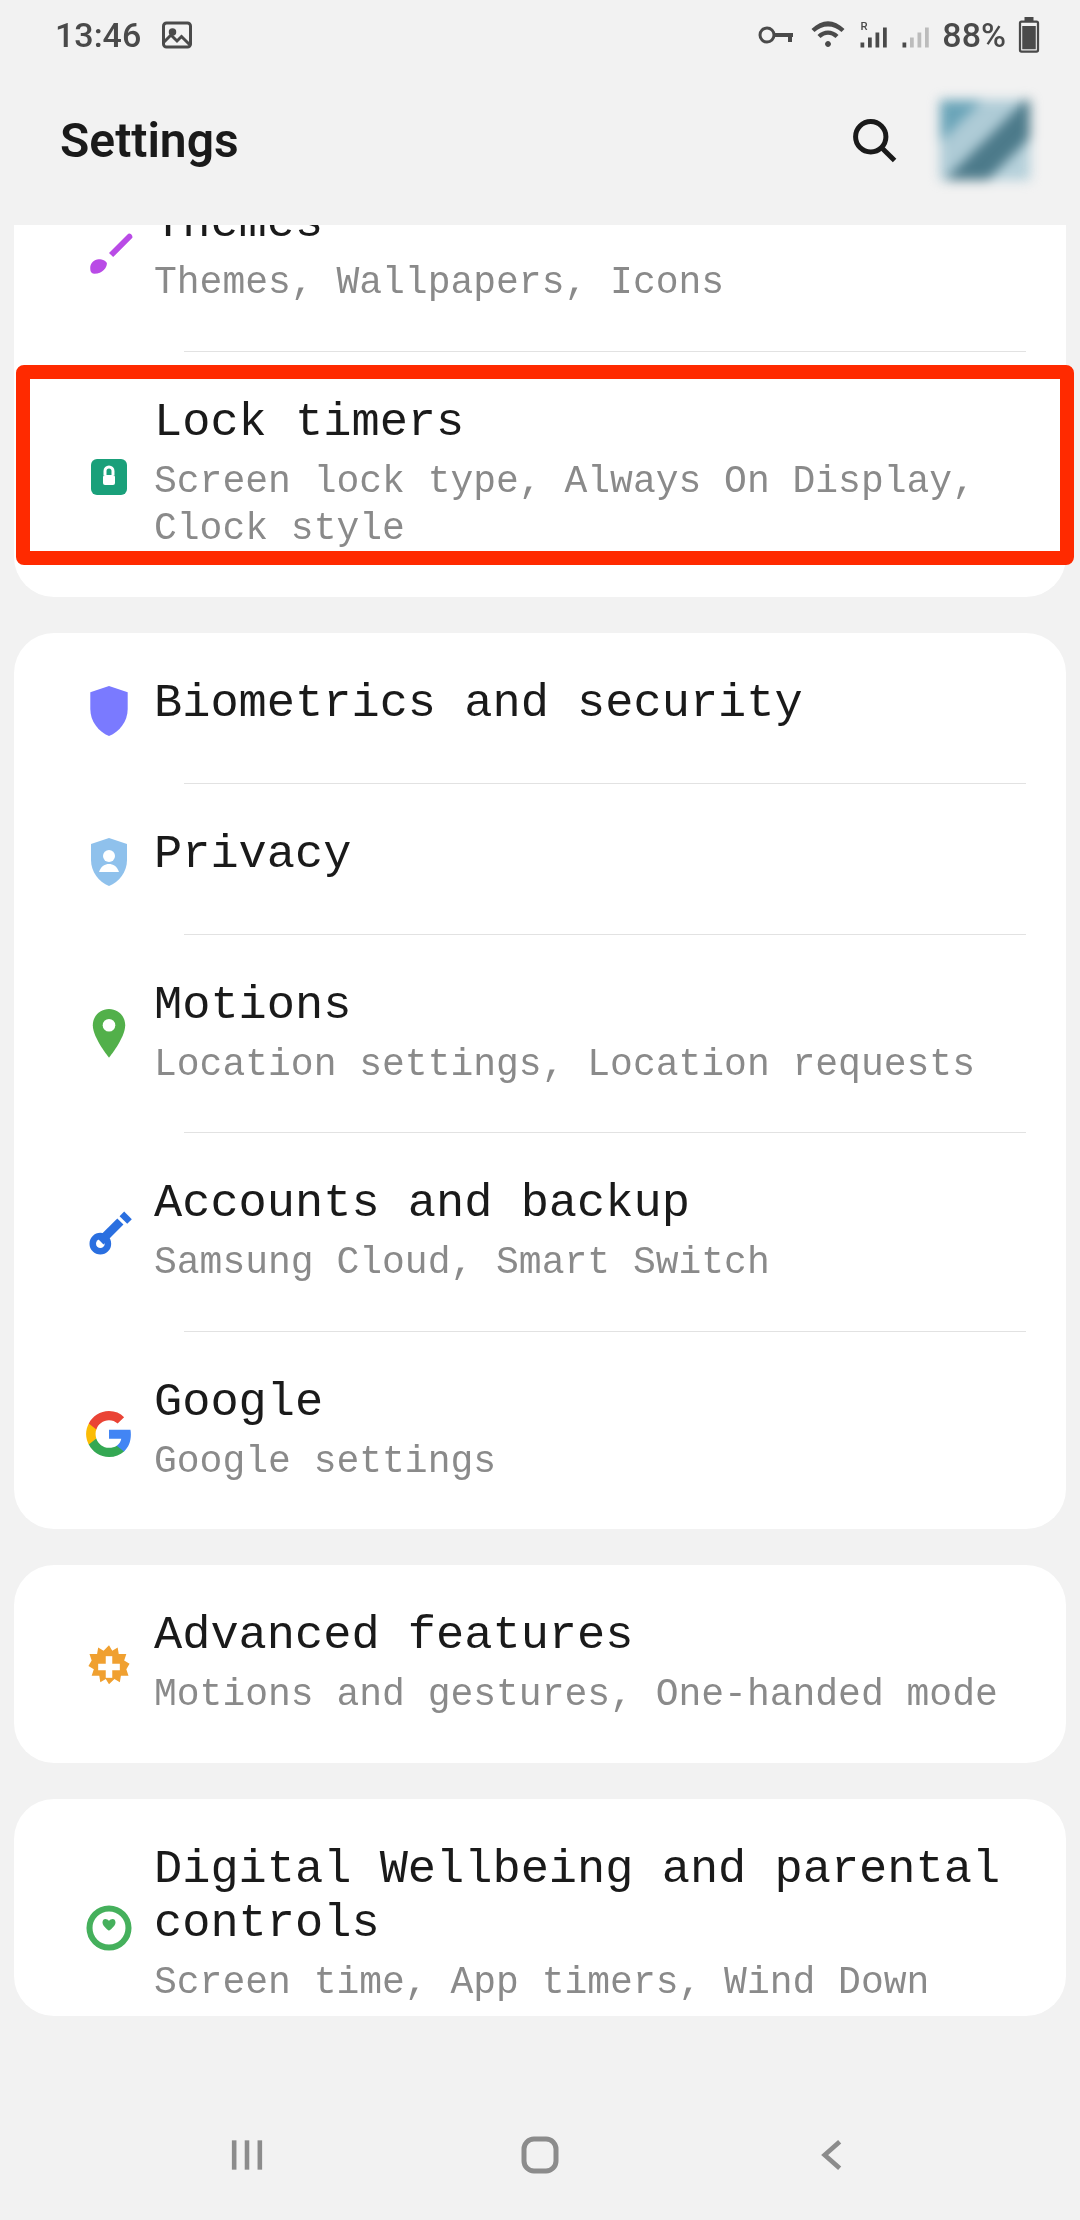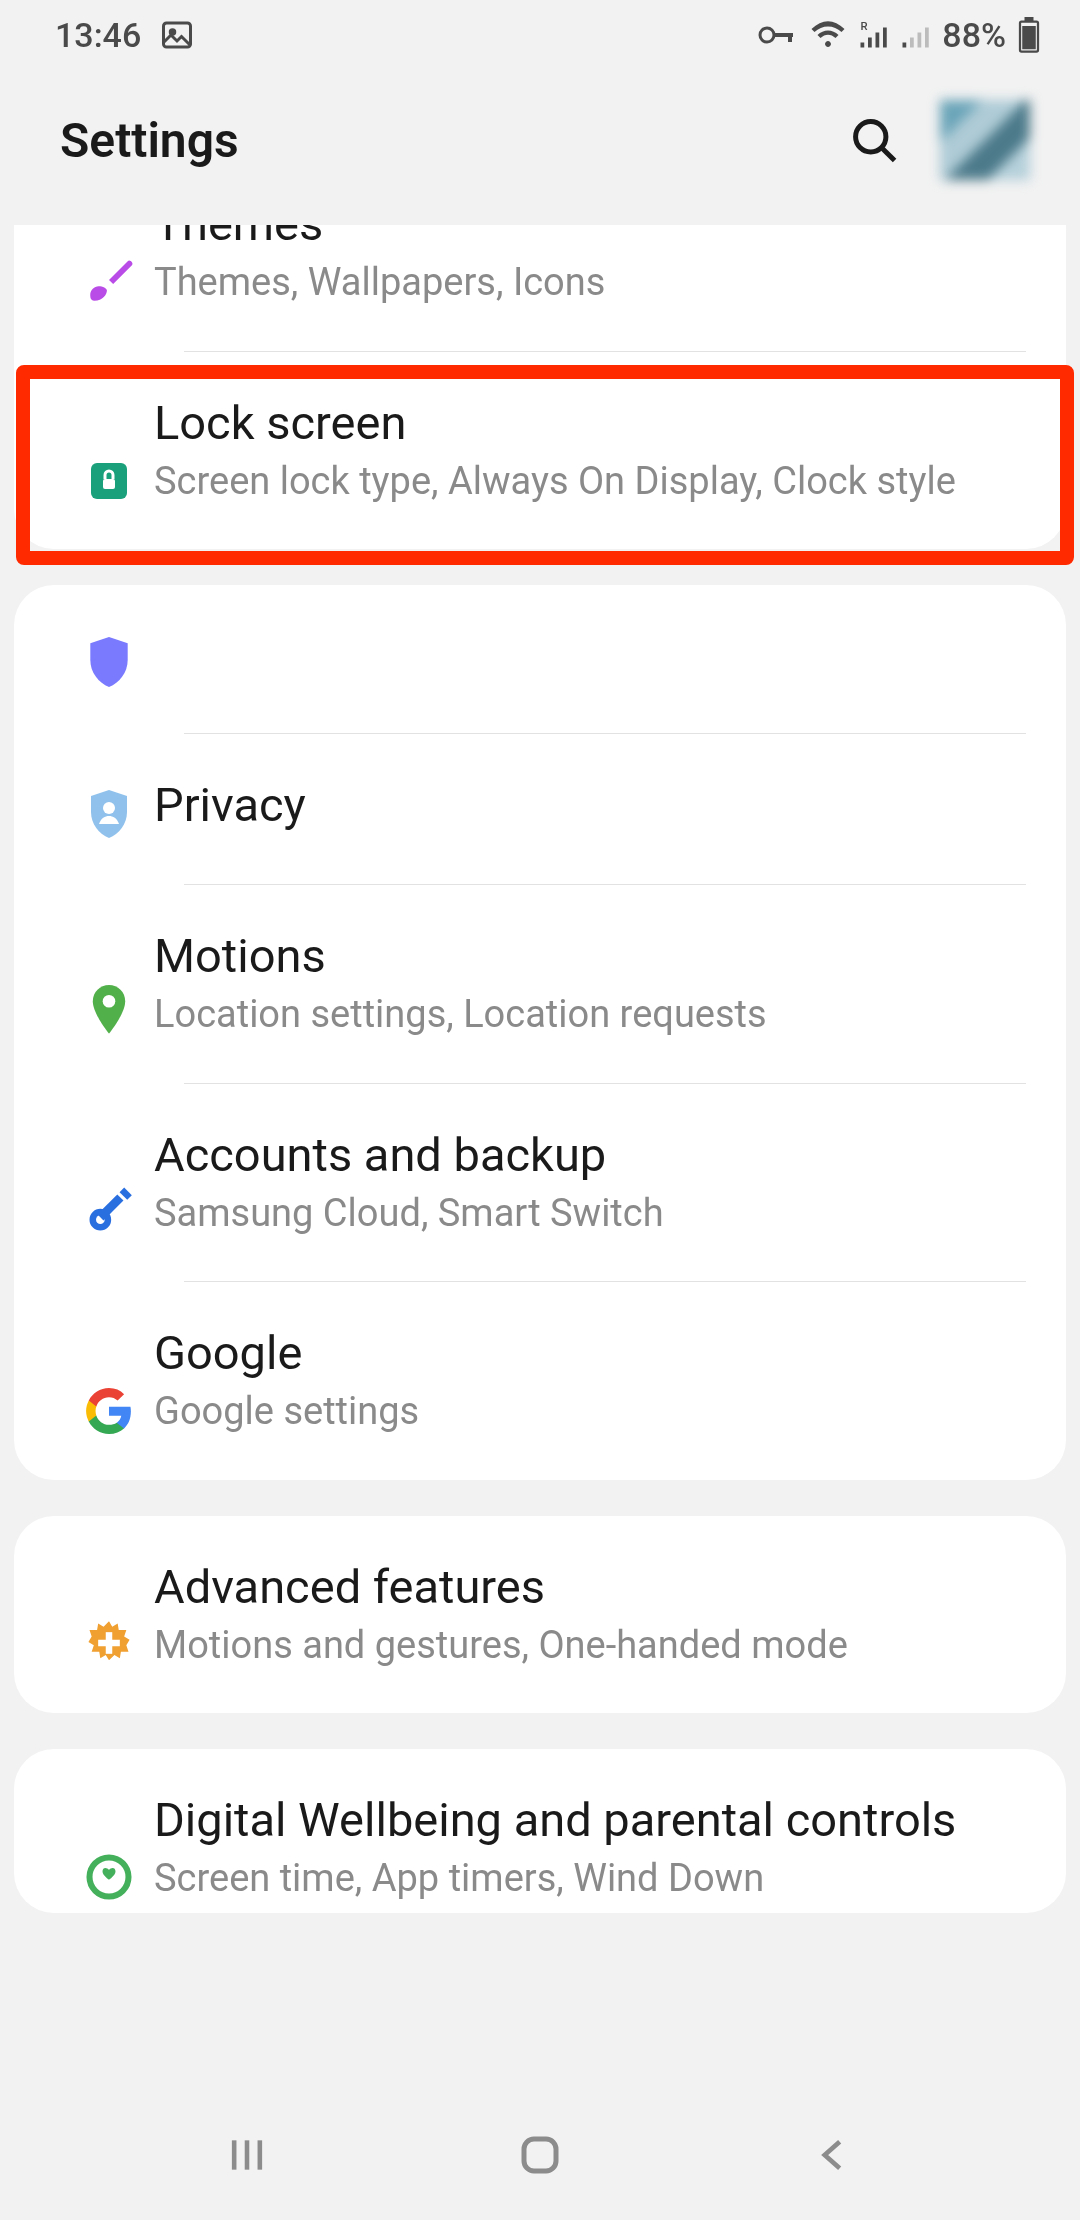--- a/index.html
+++ b/index.html
@@ -47,23 +47,24 @@
       overflow: hidden;
     }
     .card.first {
       border-top-left-radius: 0;
       border-top-right-radius: 0;
       margin-top: 0;
     }
     .card.last-partial { margin-bottom: 0; }
     .item {
       display: flex;
-      align-items: flex-end;
+      align-items: center;
       padding: 44px 30px 44px 50px;
       position: relative;
+      font-family: Liberation Mono, monospace;
     }
     .item.cut-top { padding-top: 0; margin-top: -28px; }
     .item-icon {
       width: 90px;
       flex-shrink: 0;
       display: flex;
       align-items: center;
       justify-content: center;
       margin-top: 6px;
     }
@@ -205,34 +206,35 @@
     <div class="divider"></div>
     <div class="item">
       <div class="item-icon">
         <svg width="48" height="48" viewBox="0 0 24 24">
             <rect x="3" y="3" width="18" height="18" rx="3" fill="#1aa07a"></rect>
             <rect x="9" y="11" width="6" height="5" rx="1" fill="#fff"></rect>
             <path d="M10 11V9a2 2 0 014 0v2" fill="none" stroke="#fff" stroke-width="1.5"></path>
           </svg>
       </div>
       <div class="item-text">
-        <div class="item-title">Lock screen</div>
+        <div class="item-title">Lock timers</div>
         <div class="item-subtitle">Screen lock type, Always On Display, Clock style</div>
       </div>
     </div>
   </div>
 
   <div class="card">
     <div class="item">
       <div class="item-icon">
         <svg width="50" height="54" viewBox="0 0 24 26" fill="#7a7aff">
             <path d="M12 1L3 4v8c0 6 4 11 9 13 5-2 9-7 9-13V4z"></path>
           </svg>
       </div>
       <div class="item-text">
+        <div class="item-title">Biometrics and security</div>
       </div>
     </div>
     <div class="divider"></div>
     <div class="item">
       <div class="item-icon">
         <svg width="48" height="52" viewBox="0 0 24 26" fill="#8fc1ec">
             <path d="M12 1L3 4v8c0 6 4 11 9 13 5-2 9-7 9-13V4z"></path>
             <circle cx="12" cy="10" r="3" fill="#fff"></circle>
             <path d="M7 18c1-3 3-4 5-4s4 1 5 4" fill="#fff"></path>
           </svg>

